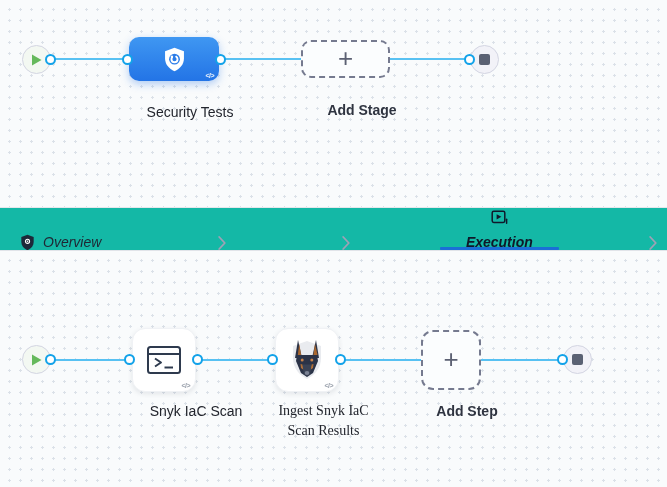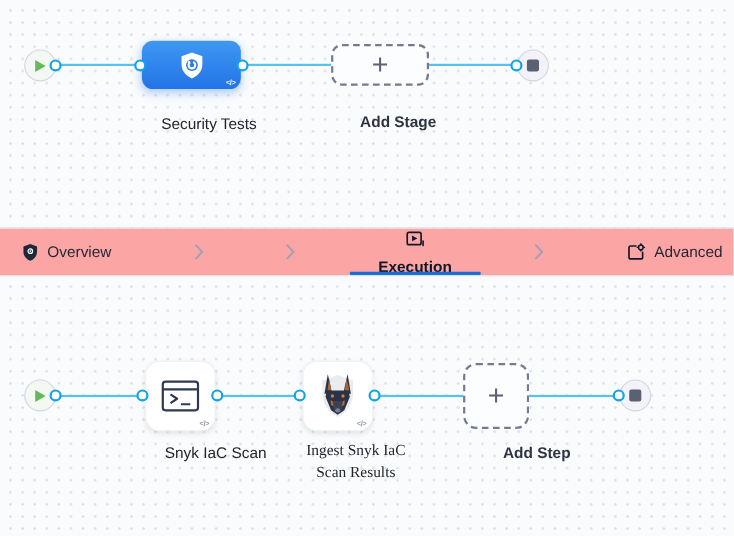--- a/index.html
+++ b/index.html
@@ -66,23 +66,23 @@
   }
 
   .node-label {
     position:absolute; font-size:14px; color:#22252d; text-align:center; z-index:2;
     line-height:20px; font-weight:500;margin-left:16px;
   }
   .add-label { font-weight:700; color:#2f3440; }
 
   
   .tabbar {
-    height:44px; background:#fca5a5; border-top:1px solid #e5e7eb; border-bottom:1px solid #e1e4e9;
-    display:flex; align-items:center; justify-content:space-between;
-    padding:0 10px 0 20px; position:relative; z-index:4;
+    height:44px; background:#14b8a6; border-top:1px solid #e5e7eb; border-bottom:1px solid #e1e4e9;
+    display:flex; align-items:flex-end; justify-content:space-between;
+    padding:0 10px 0 20px; position:relative; z-index:4;font-style:italic;
   }
   .tab {
     display:flex; align-items:center; gap:8px; position:relative; cursor:pointer;
     font-size:14px; color:#1f2633; white-space:nowrap;
   }
   .tab.active { font-weight:bold; color:#0f1829;flex-direction:column; }
   .tab.active::after {
     content:""; position:absolute; left:-26px; right:-26px; bottom:0;
     height:3px; background:#1a6fd6; border-radius:1px;
   }
@@ -150,33 +150,20 @@
       <rect x="1.2" y="2.2" width="12.6" height="11.2" rx="1.6" fill="none" stroke="#10182b" stroke-width="1.5"></rect>
       <polygon points="5.6,5.2 10.4,7.8 5.6,10.4" fill="#10182b"></polygon>
       <line x1="15.6" y1="10.2" x2="15.6" y2="14.2" stroke="#10182b" stroke-width="1.5" stroke-linecap="round"></line>
     </svg>
     <span>Execution</span>
   </div>
   <div class="tab-sep">
     <svg width="8" height="14" viewBox="0 0 8 14">
         <polyline points="1.2,1 6.8,7 1.2,13" fill="none" stroke="#9fa1b5" stroke-width="1.8" stroke-linecap="round" stroke-linejoin="round"></polyline>
       </svg>
-  </div>
-  <div class="tab">
-    <svg width="17" height="17" viewBox="0 0 17 17">
-      <path d="M8.2 2.6 H3.4 a1.6 1.6 0 0 0 -1.6 1.6 v8.6 a1.6 1.6 0 0 0 1.6 1.6 h9.2 a1.6 1.6 0 0 0 1.6 -1.6 V8.4" fill="none" stroke="#10182b" stroke-width="1.5" stroke-linecap="round"></path>
-      <circle cx="12.6" cy="3.9" r="2.1" fill="none" stroke="#10182b" stroke-width="1.4"></circle>
-      <g stroke="#10182b" stroke-width="1.2" stroke-linecap="round">
-        <line x1="12.6" y1="0.6" x2="12.6" y2="1.4"></line>
-          <line x1="12.6" y1="6.4" x2="12.6" y2="7.2"></line>
-        <line x1="9.3" y1="3.9" x2="10.1" y2="3.9"></line>
-          <line x1="15.1" y1="3.9" x2="15.9" y2="3.9"></line>
-      </g>
-    </svg>
-    <span>Advanced</span>
   </div>
 </div>
 
 <div class="canvas canvas-bottom">
   <div class="conn-line" style="left:45px; top:108px; width:520px;"></div>
 
   <div class="marker play" style="left:22px; top:94px;">
     <svg width="11" height="12" viewBox="0 0 11 12">
         <polygon points="1,0.5 10.5,6 1,11.5" fill="#65b95b"></polygon>
       </svg>
@@ -219,14 +206,14 @@
     <span class="plus">+</span>
   </div>
 
   <div class="port" style="left:557px; top:103px;"></div>
   <div class="marker stop" style="left:563px; top:94px;">
     <div class="stop-square"></div>
   </div>
 
   <div class="node-label" style="left:120px; top:150px; width:120px;">Snyk IaC Scan</div>
   <div class="node-label" style="left:251px; top:150px; width:113px;font-family:Liberation Serif, serif;">Ingest Snyk IaC Scan Results</div>
-  <div class="node-label add-label" style="left:422px; top:150px; width:100px;">Add Step</div>
+  <div class="node-label add-label" style="left:401px; top:150px; width:100px;">Add Step</div>
 </div>
 
 </body></html>

